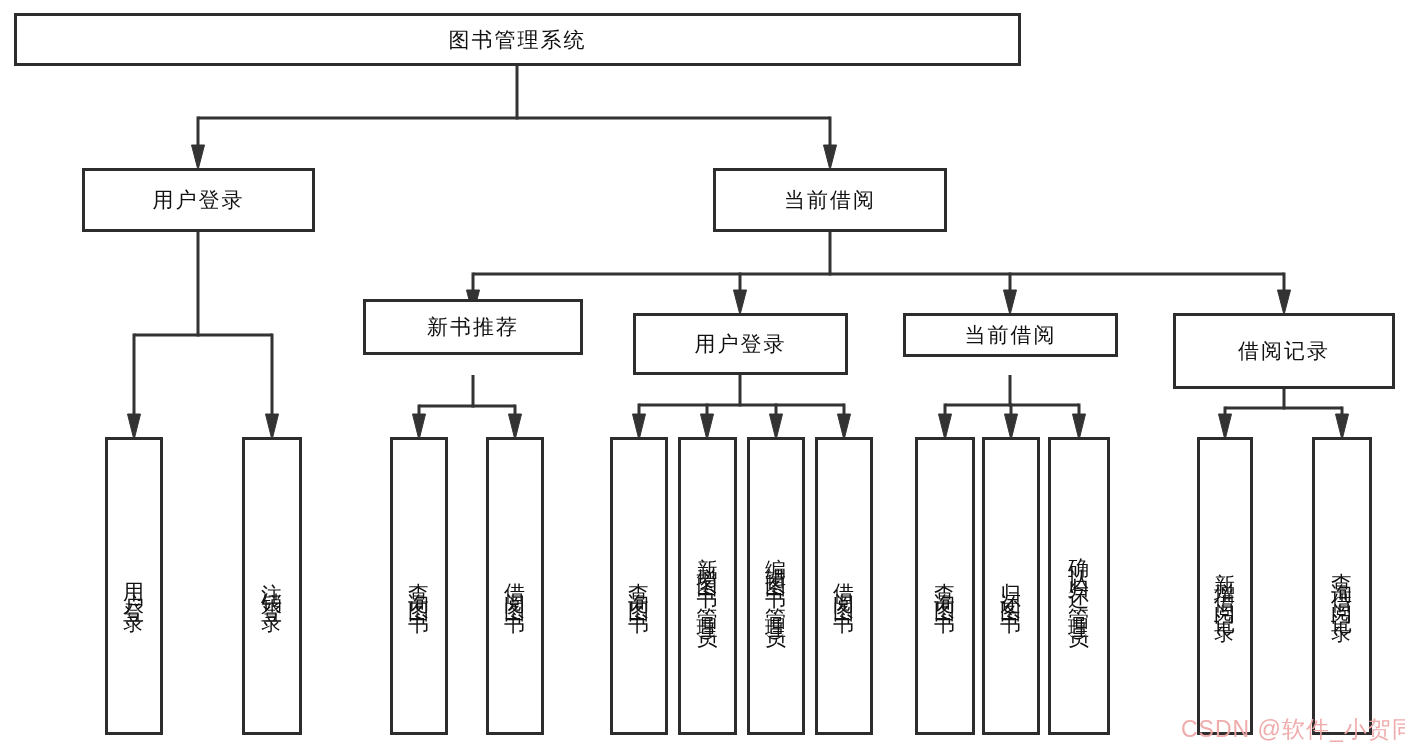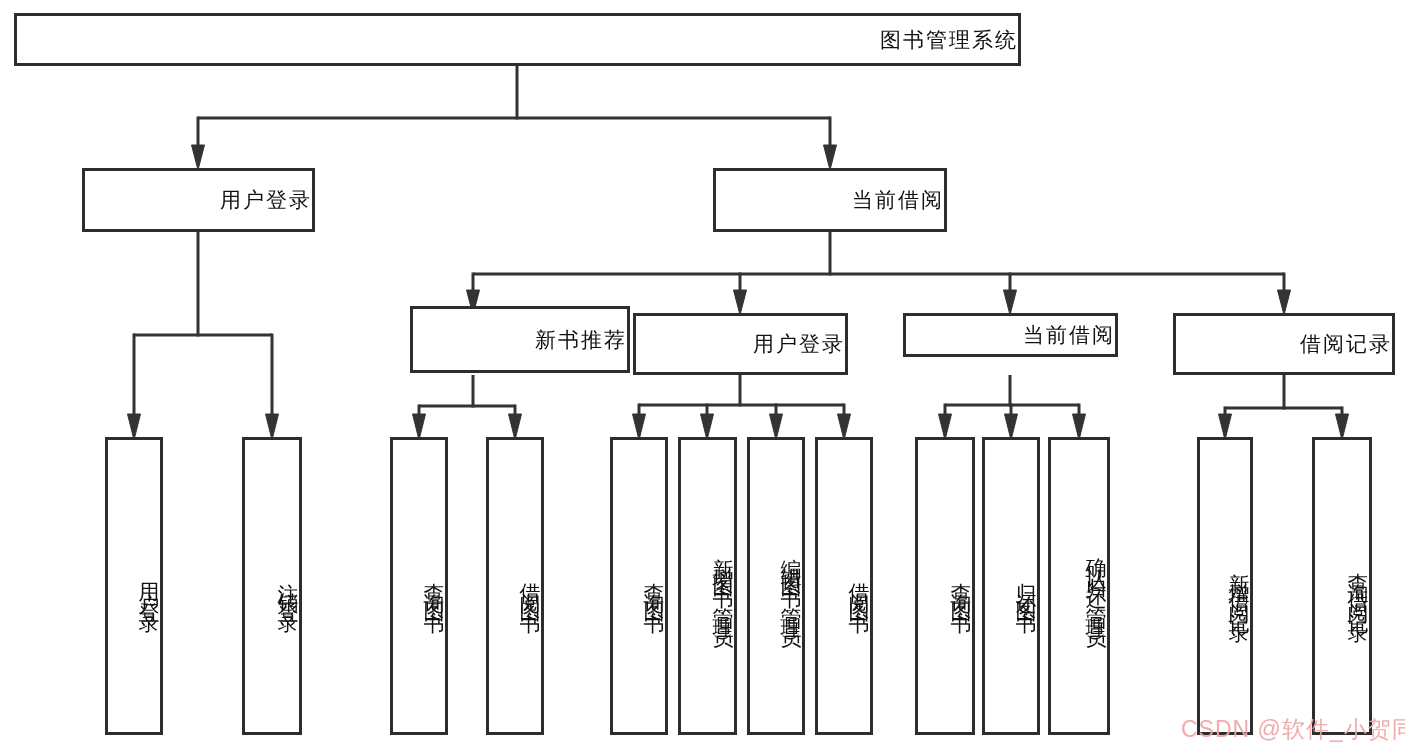--- a/index.html
+++ b/index.html
@@ -6,21 +6,21 @@
   body {
     width: 1405px; height: 747px; position: relative; overflow: hidden;
     font-family: "Liberation Sans", "DejaVu Sans", sans-serif;
     color: #111111;
   }
   #stage { position: absolute; inset: 0; width: 1405px; height: 747px; }
   svg.connectors { position: absolute; left: 0; top: 0; z-index: 1; }
   .box {
     position: absolute; box-sizing: border-box;
     border: 3px solid #2d2d2d; background: #ffffff;
-    display: flex; align-items: center; justify-content: flex-end;
+    display: flex; align-items: center; justify-content: center;
     z-index: 2;
   }
   .hbox span {
     font-size: 21px; letter-spacing: 2px; white-space: nowrap;
     color: #111111;
   }
   .vbox span {
     writing-mode: vertical-rl; text-orientation: mixed;
     font-size: 21px; letter-spacing: 10px; line-height: 1;
     color: #111111;
@@ -116,30 +116,30 @@
     <span>图书管理系统</span>
   </div>
 
   <div class="box hbox" style="left:82px; top:168px; width:233px; height:64px;">
     <span>用户登录</span>
   </div>
   <div class="box hbox" style="left:713px; top:168px; width:234px; height:64px;">
     <span>当前借阅</span>
   </div>
 
-  <div class="box hbox" style="left:363px; top:306px; width:220px; height:67px;margin-left:47px;">
+  <div class="box hbox" style="left:363px; top:299px; width:220px; height:56px;">
     <span>新书推荐</span>
   </div>
   <div class="box hbox" style="left:633px; top:313px; width:215px; height:62px;">
     <span>用户登录</span>
   </div>
   <div class="box hbox" style="left:903px; top:313px; width:215px; height:44px;">
     <span>当前借阅</span>
   </div>
-  <div class="box hbox" style="left:1173px; top:313px; width:222px; height:62px;">
+  <div class="box hbox" style="left:1173px; top:313px; width:222px; height:76px;">
     <span>借阅记录</span>
   </div>
 
   <div class="box vbox" style="left:105px; top:437px; width:58px; height:298px;">
     <span>用户登录</span>
   </div>
   <div class="box vbox" style="left:242px; top:437px; width:60px; height:298px;">
     <span>注销登录</span>
   </div>
 

